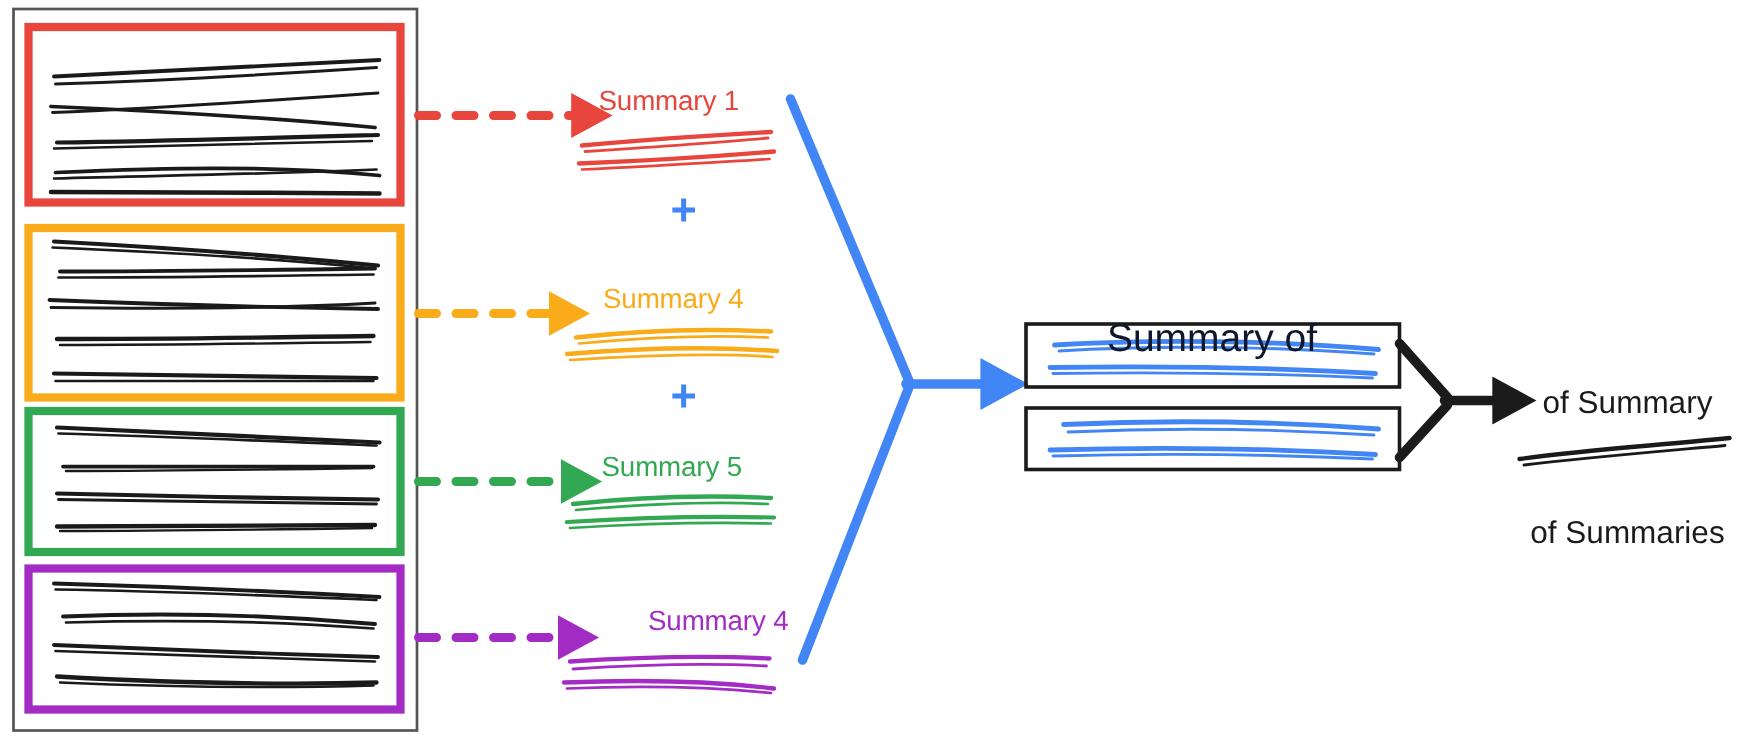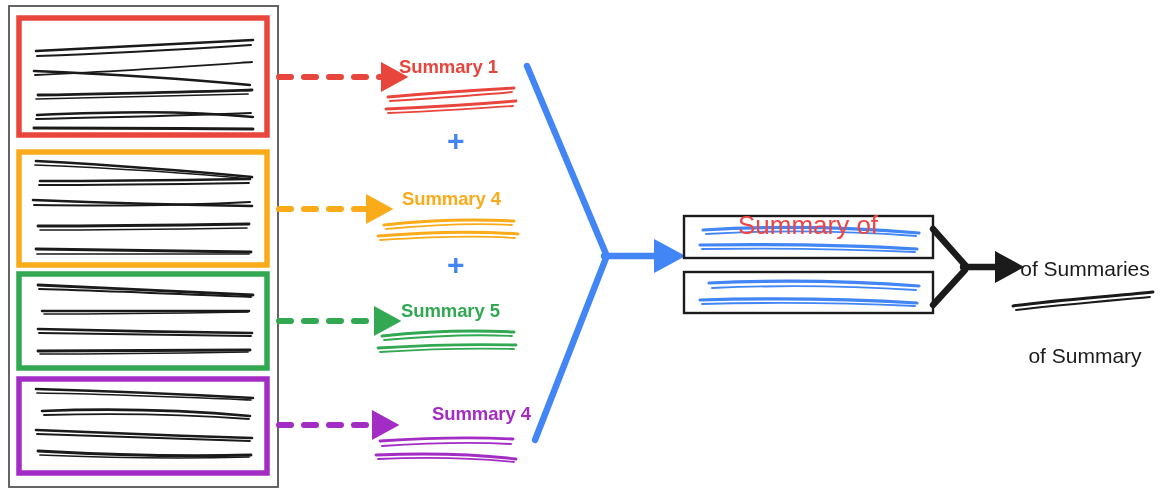--- a/index.html
+++ b/index.html
@@ -23,21 +23,21 @@
     height: 495px;
     pointer-events: none;
   }
   .txt {
     position: absolute;
     white-space: pre;
     line-height: 1.18;
   }
   .summary-label {
     font-size: 18.5px;
-    font-weight: 700;
+    font-weight: 400;
     letter-spacing: -0.1px;
   }
   .sos-title {
     font-size: 26px;
     font-weight: 400;
     text-align: center;
     line-height: 1.35;
   }
   .final-title {
     font-size: 21px;
@@ -213,22 +213,22 @@
   <div class="txt summary-label" style="left:402px; top:188px; color:#f9ab1a;">Summary 4</div>
 
   <div class="txt summary-label" style="left:401px; top:300px; color:#33a853;">Summary 5</div>
 
   <div class="txt summary-label" style="left:400px; top:403px; color:#a32cc4;margin-left:32px;">Summary 4</div>
 
   <div class="plus-sign" style="left:447px; top:126px; color:#4285f4;">+</div>
 
   <div class="plus-sign" style="left:447px; top:250px; color:#4285f4;">+</div>
 
-  <div class="txt sos-title" style="left:683px; top:138px; width:250px; color:#ef4444;">
+  <div class="txt sos-title" style="left:683px; top:138px; width:250px; color:#0f172a;">
     <div>Summary of</div>
   </div>
 
   <div class="txt final-title" style="left:1000px; top:197px; width:170px;">
+    <div>of Summary</div>
     <div>of Summaries</div>
-    <div>of Summary</div>
   </div>
 
 </div>
 
 </body></html>

